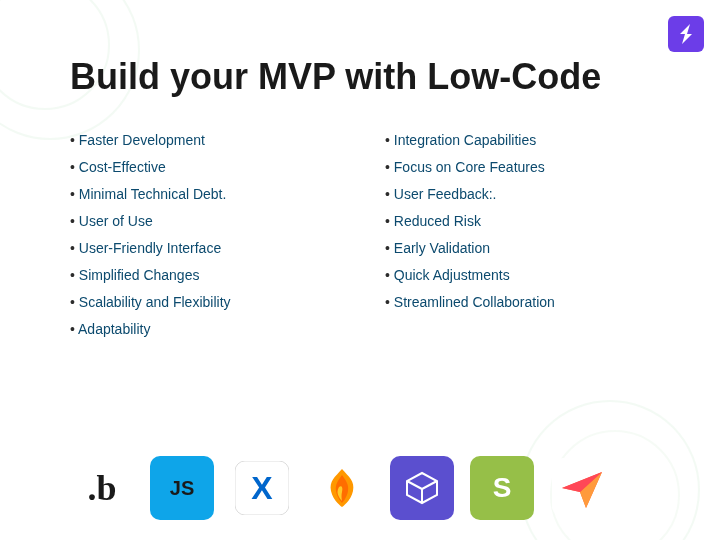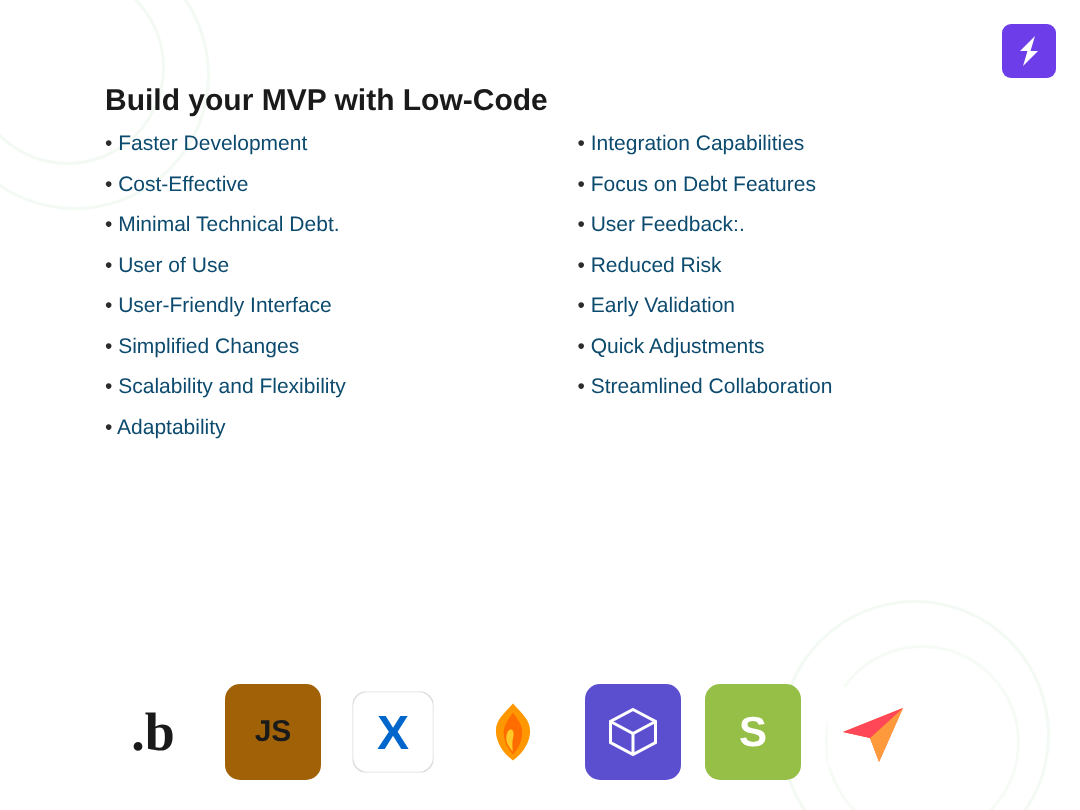--- a/index.html
+++ b/index.html
@@ -71,25 +71,25 @@
 
     
     .main-content {
       position: absolute;
       top: 55px;
       left: 70px;
       right: 60px;
     }
 
     .page-title {
-      font-size: 20px;
+      font-size: 36px;
       font-weight: 900;
       color: #1a1a1a;
       line-height: 1.2;
-      margin-bottom: 6px;
+      margin-bottom: 32px;
     }
 
     .bullet-list {
       list-style: none;
       padding: 0;
       column-count: 2;
       column-gap: 40px;
     }
 
     .bullet-list li {
@@ -131,21 +131,21 @@
     .logo-b {
       background: transparent;
       color: #1a1a1a;
       font-size: 32px;
       font-weight: 900;
       font-family: Georgia, serif;
       width: 64px;
     }
 
     .logo-js {
-      background: #a16207;
+      background: #0ea5e9;
       color: #1a1a1a;
       border-radius: 10px;
       font-size: 20px;
       font-weight: 900;
     }
 
     .logo-x {
       background: transparent;
       width: 64px;
       height: 64px;
@@ -216,21 +216,21 @@
   <ul class="bullet-list">
   <li>Faster Development</li>
       <li>Cost-Effective</li>
       <li>Minimal Technical Debt.</li>
       <li>User of Use</li>
       <li>User-Friendly Interface</li>
       <li>Simplified Changes</li>
       <li>Scalability and Flexibility</li>
       <li>Adaptability</li>
       <li>Integration Capabilities</li>
-      <li>Focus on Debt Features</li>
+      <li>Focus on Core Features</li>
       <li>User Feedback:.</li>
       <li>Reduced Risk</li>
       <li>Early Validation</li>
       <li>Quick Adjustments</li>
       <li>Streamlined Collaboration</li>
     </ul>
 </div>
 
 <div class="logos-row">
 

